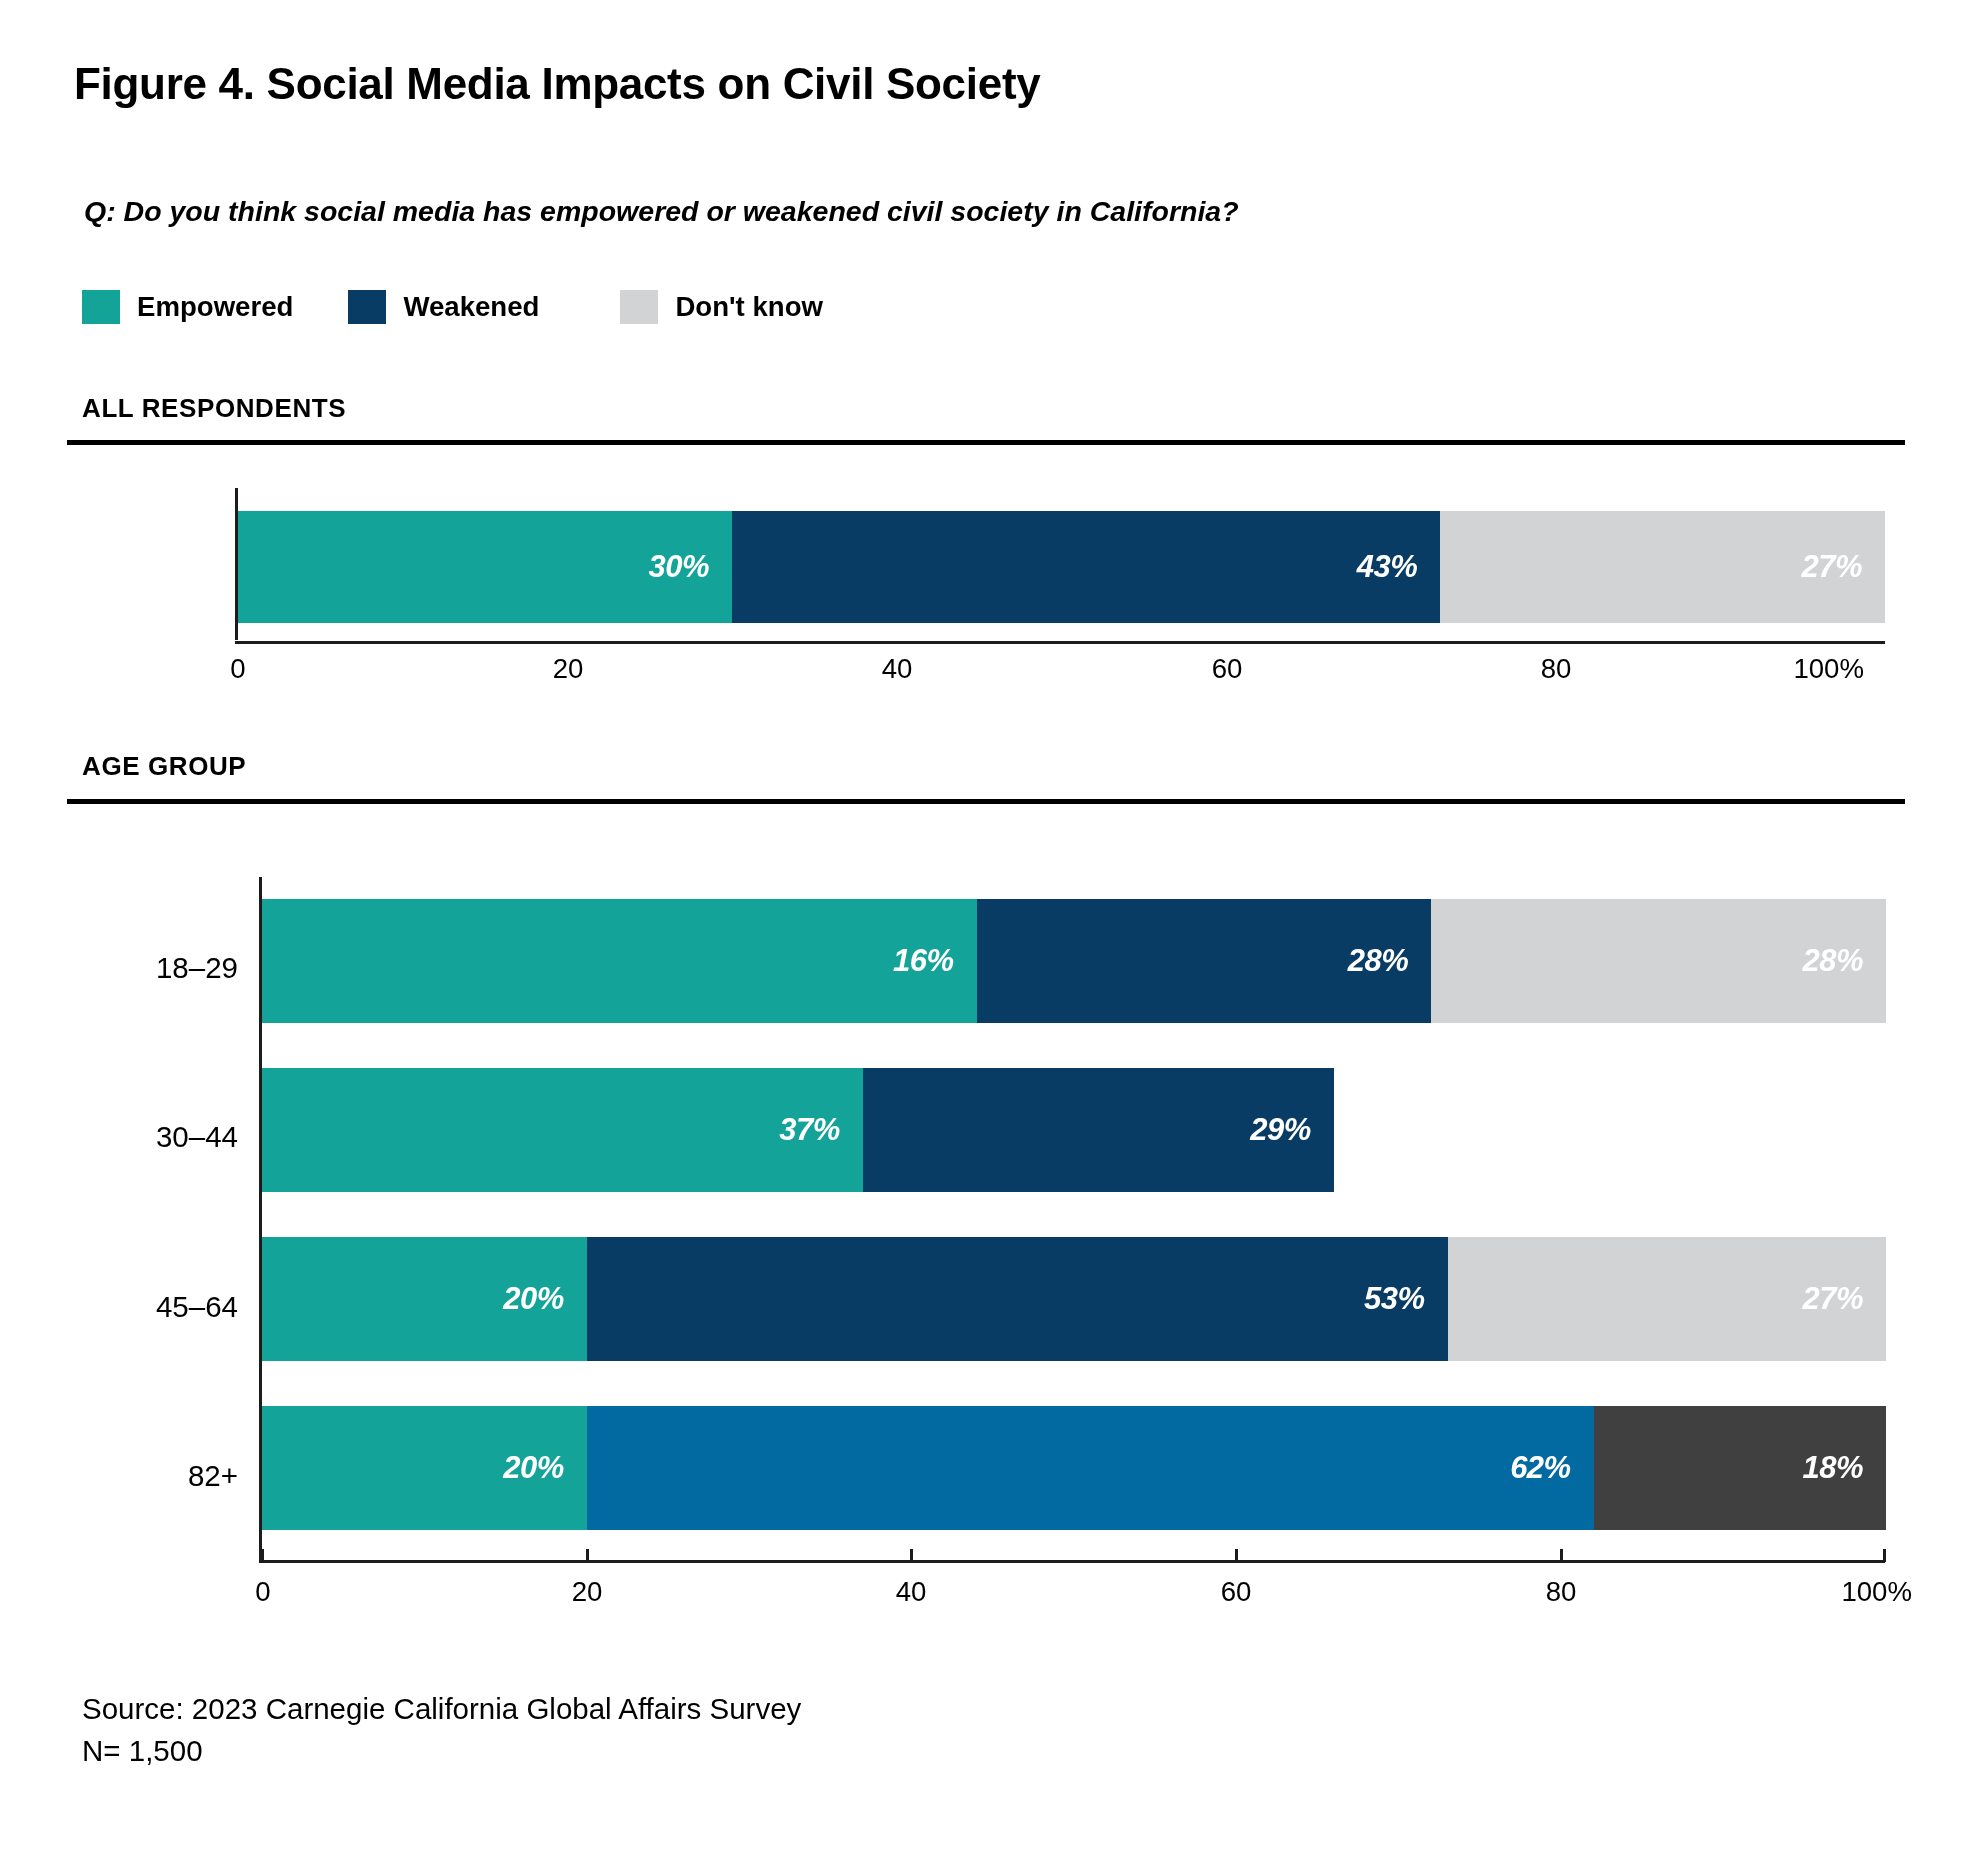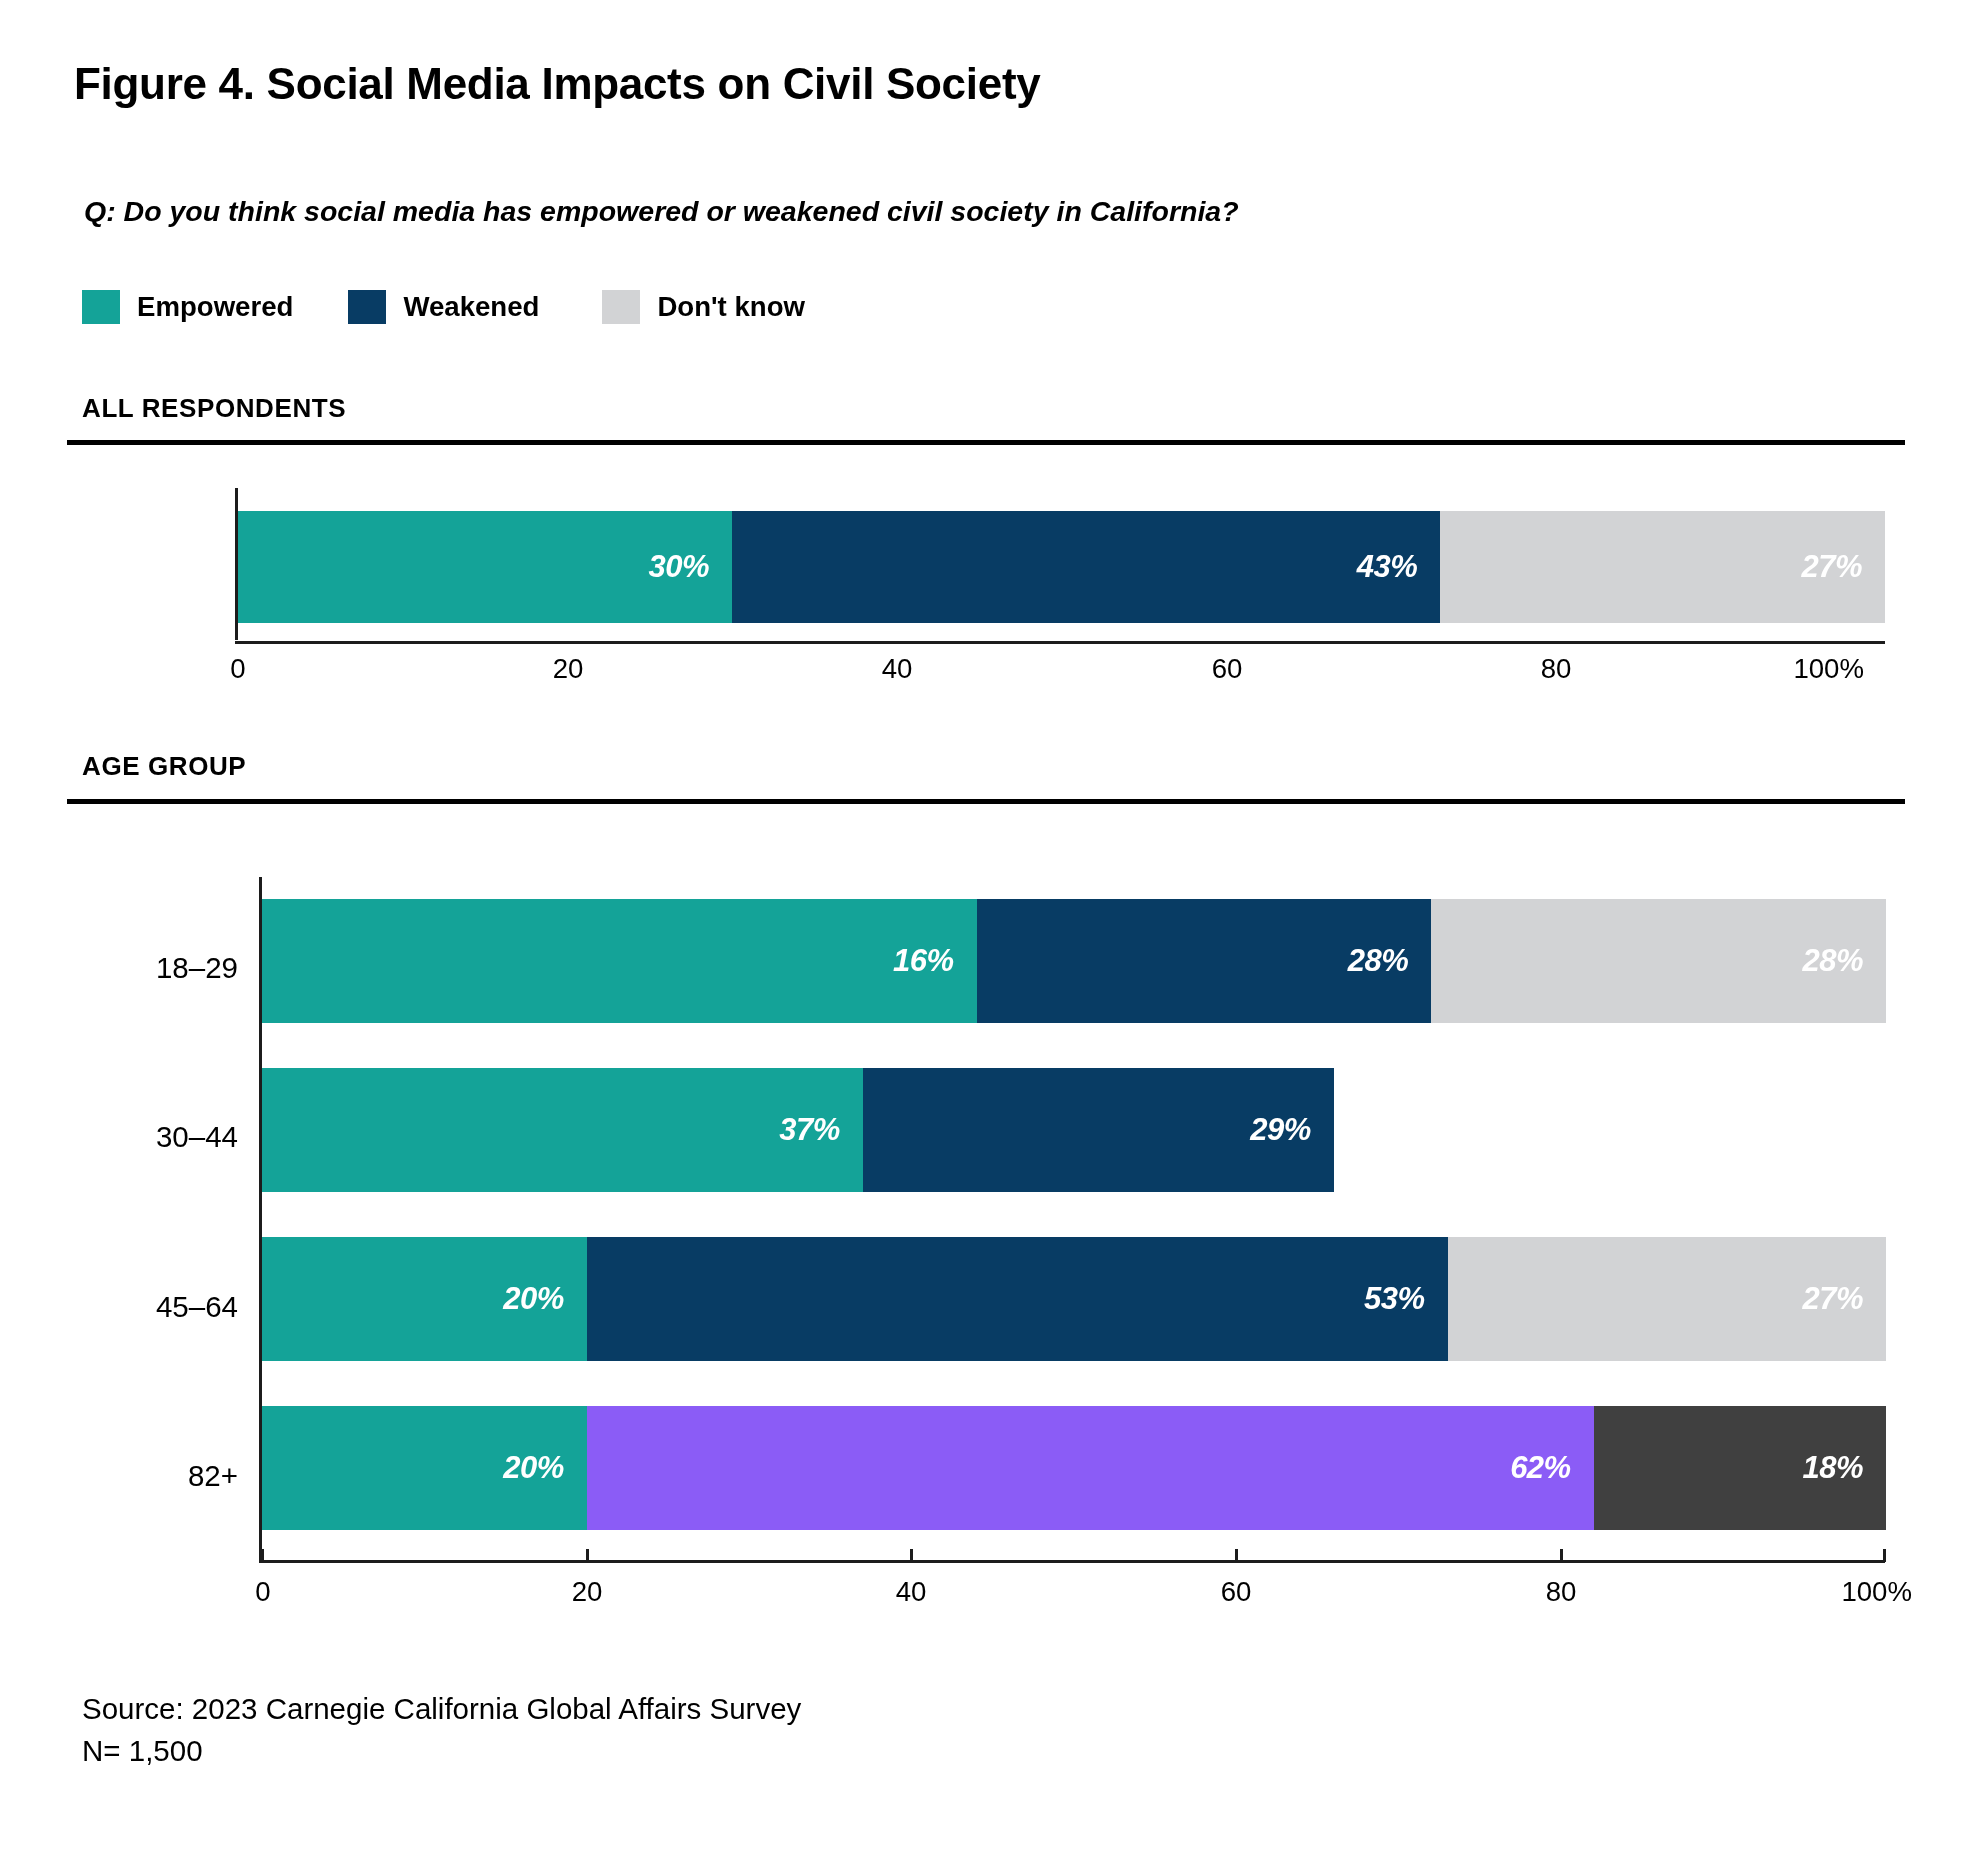--- a/index.html
+++ b/index.html
@@ -164,21 +164,21 @@
 
   <div class="fig-title">Figure 4. Social Media Impacts on Civil Society</div>
 
   <div class="fig-question">Q: Do you think social media has empowered or weakened civil society in California?</div>
 
   <div class="legend">
     <div class="legend-item">
       <span class="legend-swatch" style="background:#14A398"></span>
       <span class="legend-label">Empowered</span>
     </div>
-    <div class="legend-item" style="margin-right:63px">
+    <div class="legend-item" style="margin-right:81px">
       <span class="legend-swatch" style="background:#083C64"></span>
       <span class="legend-label">Weakened</span>
     </div>
     <div class="legend-item" style="margin-right:0">
       <span class="legend-swatch" style="background:#D2D3D5"></span>
       <span class="legend-label">Don't know</span>
     </div>
   </div>
 
   <div class="section-head" style="top:393px">ALL RESPONDENTS</div>
@@ -246,21 +246,21 @@
       </div>
       <div class="seg" style="width:27%; background:#D2D3D5;">
         <span class="seg-label">27%</span>
       </div>
     </div>
 
     <div class="bar-row" style="left:262px; top:540px; width:1624px; height:124px;">
       <div class="seg" style="width:20%; background:#14A398;">
         <span class="seg-label">20%</span>
       </div>
-      <div class="seg" style="width:62%; background:#8b5cf6;">
+      <div class="seg" style="width:62%; background:#0369a1;">
         <span class="seg-label">62%</span>
       </div>
       <div class="seg" style="width:18%; background:#404040;">
         <span class="seg-label">18%</span>
       </div>
     </div>
 
     <div class="axis-line-h" style="left:259px; top:694px; width:1626px;"></div>
     <div class="tick-mark" style="left:261px;  top:683px;"></div>
     <div class="tick-mark" style="left:586px;  top:683px;"></div>

